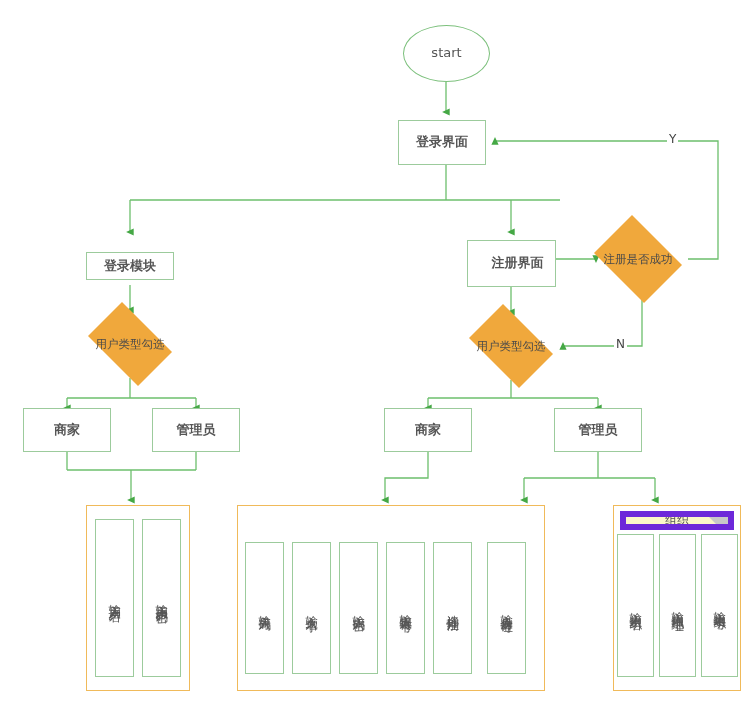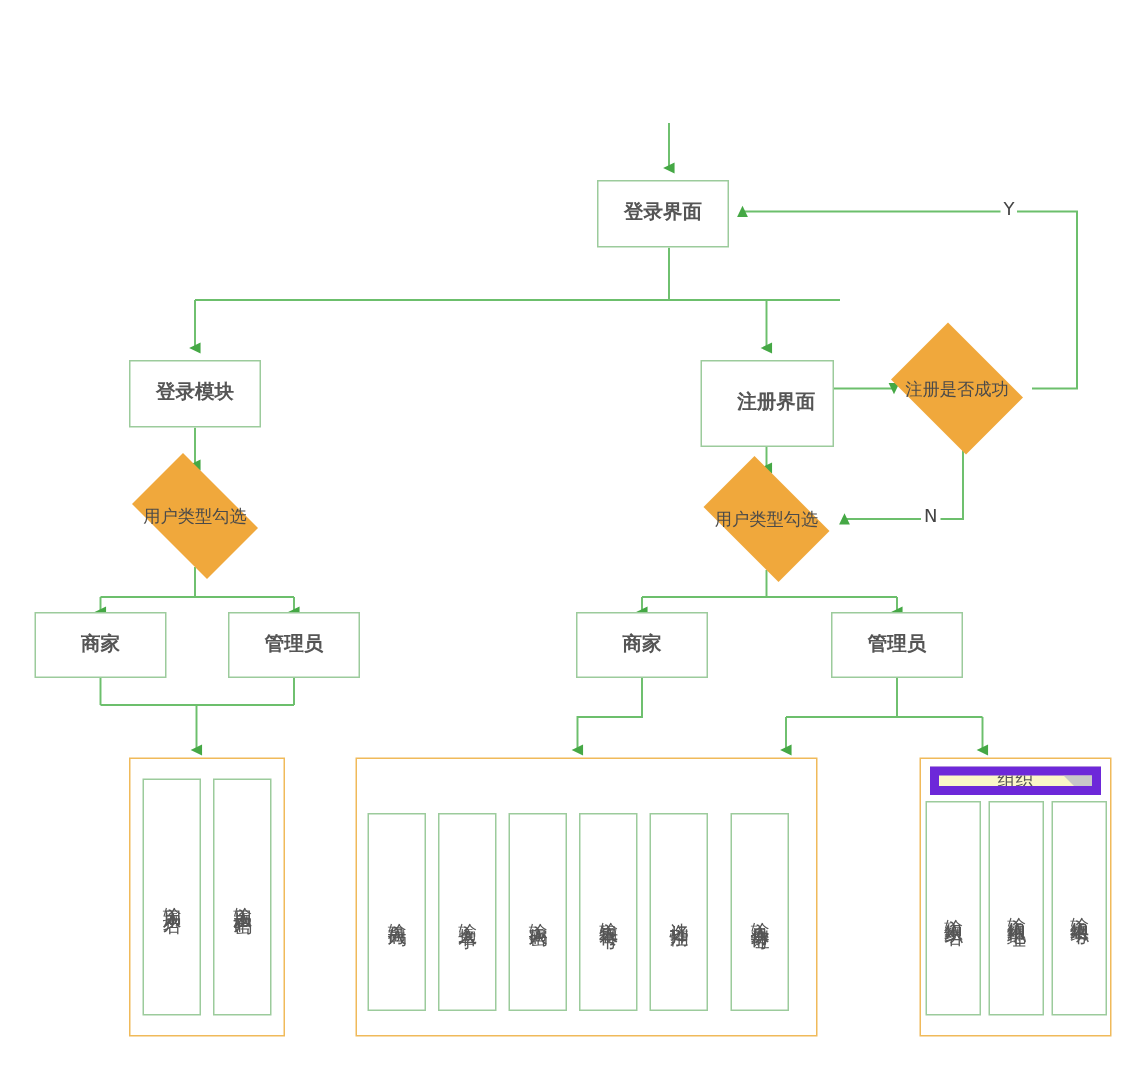--- a/index.html
+++ b/index.html
@@ -196,30 +196,33 @@
       <path d="M428,452 L428,478 L385,478 L385,500" marker-end="url(#arw)"></path>
 
       <path d="M598,452 L598,478"></path>
       <path d="M524,478 L655,478"></path>
       <path d="M524,478 L524,500" marker-end="url(#arw)"></path>
       <path d="M655,478 L655,500" marker-end="url(#arw)"></path>
 
     </g>
   </svg>
 
+  <div class="node terminal" style="left:403px; top:25px; width:87px; height:57px;">
+    <span>start</span>
+  </div>
 
   <div class="node process" style="left:398px; top:120px; width:88px; height:45px;">
     <span>登录界面</span>
   </div>
 
-  <div class="node process" style="left:86px; top:240px; width:88px; height:45px;">
+  <div class="node process" style="left:86px; top:252px; width:88px; height:28px;">
     <span>登录模块</span>
   </div>
 
-  <div class="node process" style="left:467px; top:240px; width:89px; height:58px;padding-left:12px;">
+  <div class="node process" style="left:467px; top:240px; width:89px; height:47px;padding-left:12px;">
     <span>注册界面</span>
   </div>
 
   <div class="node decision" style="left:588px; top:221px; width:100px; height:76px;">
     <div class="dia-shape"></div>
     <div class="dia-label">注册是否成功</div>
   </div>
 
   <div class="node decision" style="left:80px; top:310px; width:100px; height:68px;">
     <div class="dia-shape"></div>

